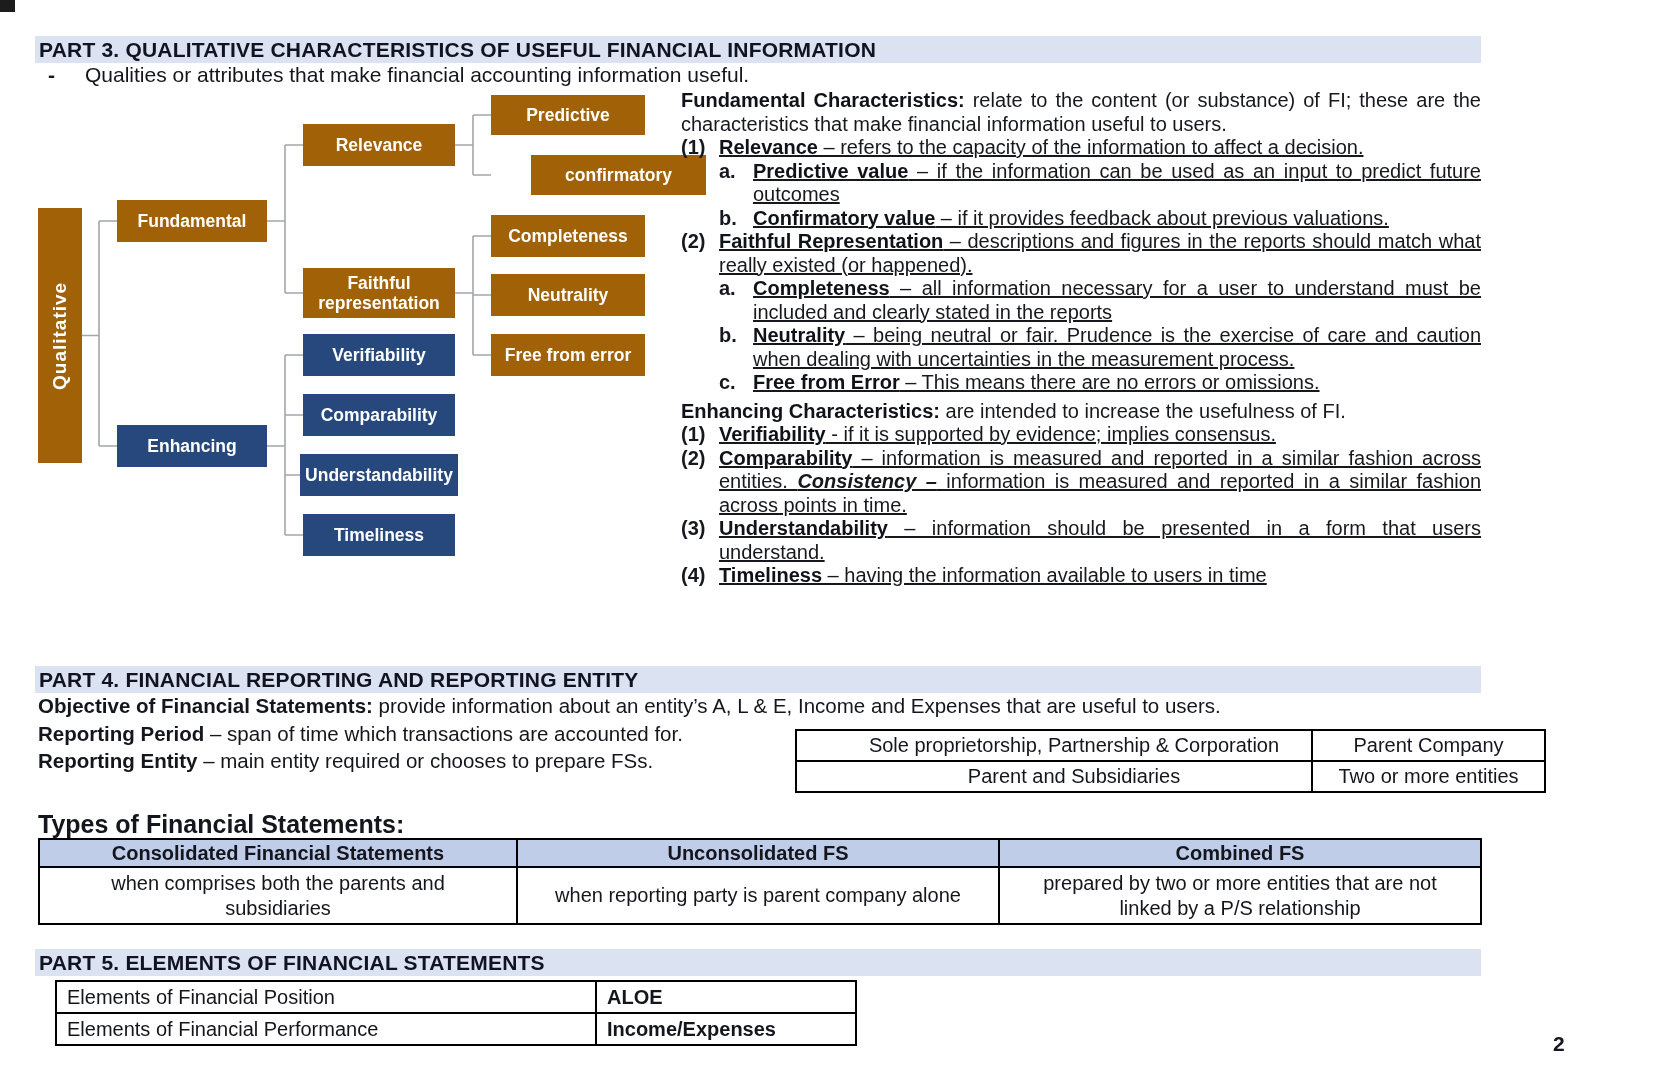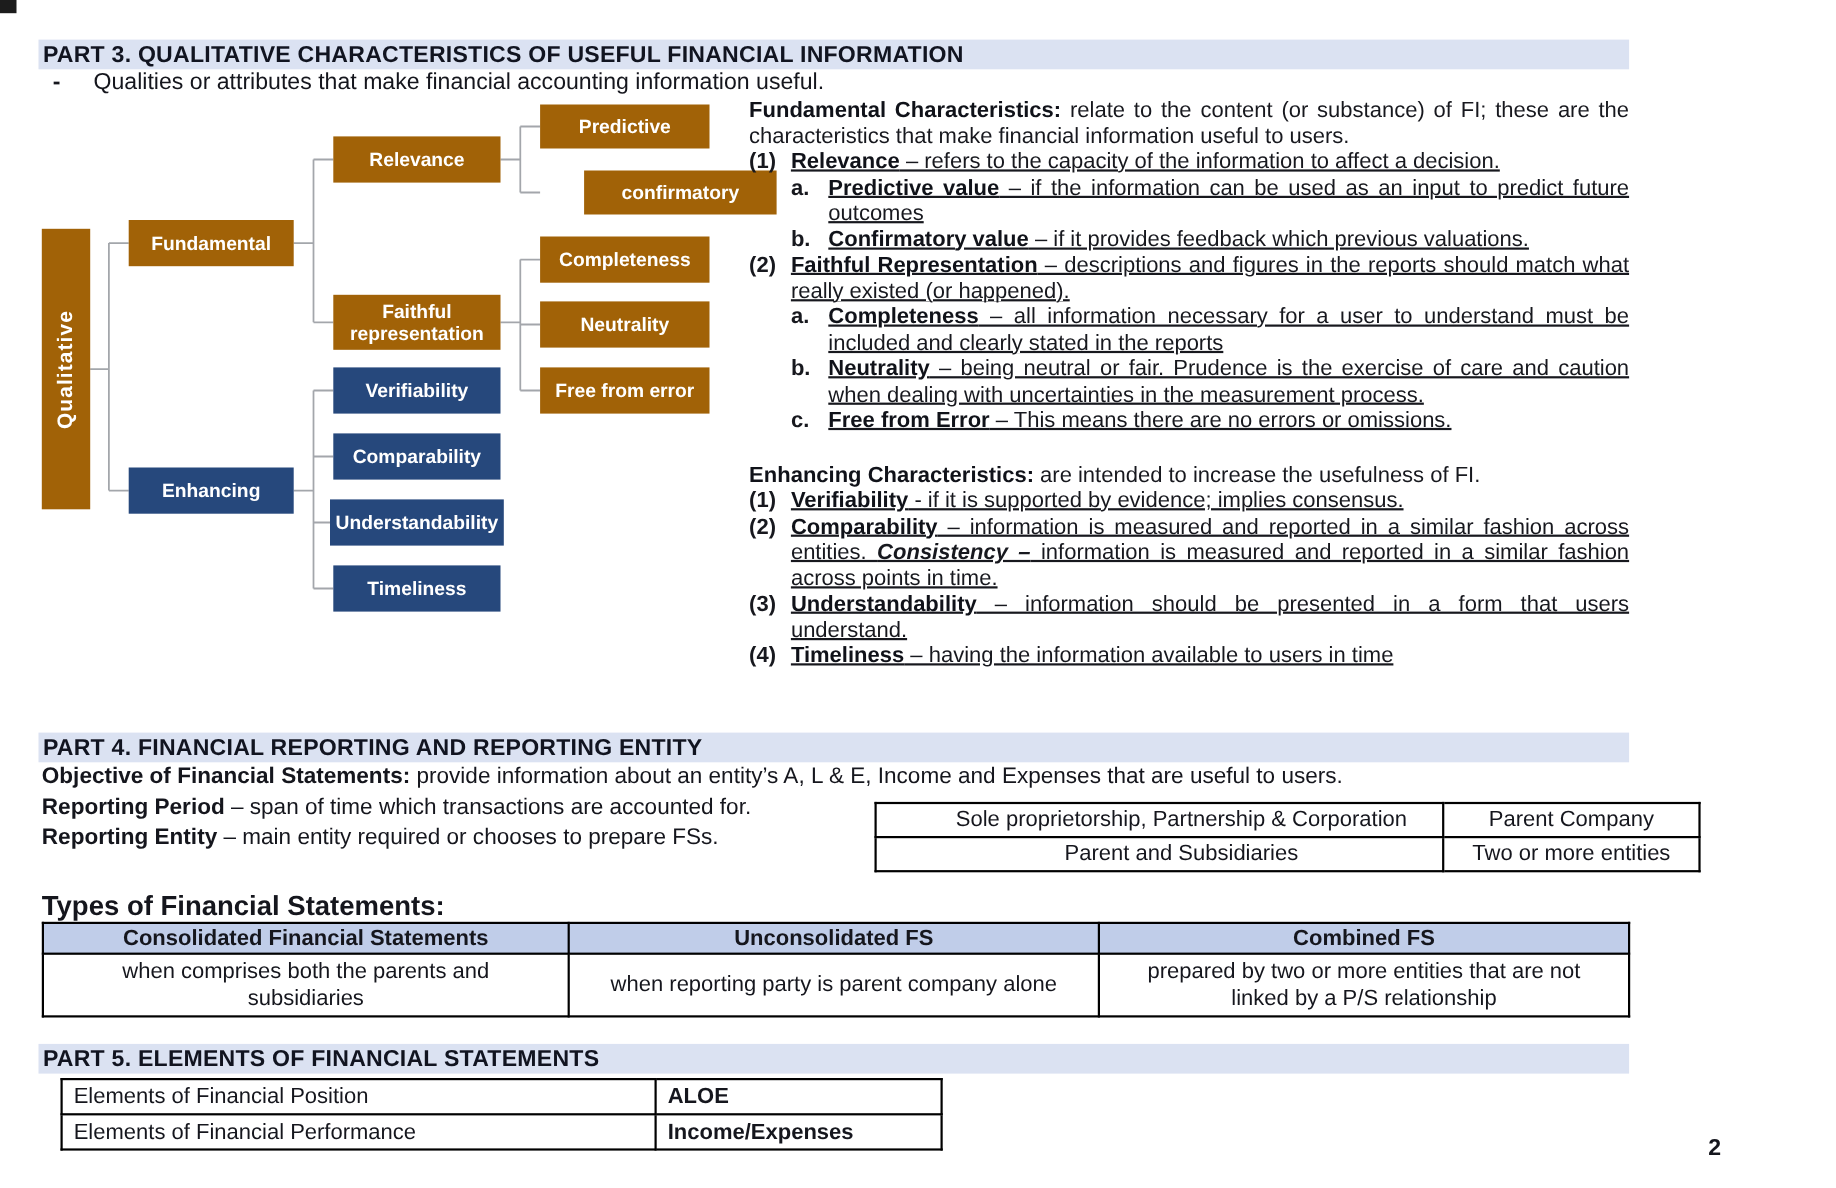--- a/index.html
+++ b/index.html
@@ -32,21 +32,21 @@
 
   
   .rcol { position:absolute; left:681px; top:89px; width:800px; font-size:20px; line-height:23.5px; color:#17181e; }
   .rcol p.head { text-align:justify; }
   .rcol b { color:#101219; }
   .li { display:flex; }
   .li .m { flex:0 0 38px; font-weight:bold; }
   .li .c { flex:1; text-align:justify;text-decoration:underline; }
   .l2 { margin-left:38px; }
   .l2 .m { flex-basis:34px; }
-  .gap-top { margin-top:26px; }
+  .gap-top { margin-top:5px; }
   .bi { font-weight:bold; font-style:italic; }
 
   
   .textline { position:absolute; left:38px; font-size:20.5px; white-space:nowrap; }
   .objective { top:694px; }
   .rep-period { top:722px; }
   .rep-entity { top:749px; }
 
   table { border-collapse:collapse; }
   td, th { border:2px solid #000; font-size:20px; }
@@ -113,21 +113,21 @@
     <div class="li l1">
       <span class="m">(1)</span>
       <span class="c"><b>Relevance</b><span> – refers to the capacity of the information to affect a decision.</span></span>
     </div>
     <div class="li l2">
       <span class="m">a.</span>
       <span class="c"><b>Predictive value</b><span> – if the information can be used as an input to predict future outcomes</span></span>
     </div>
     <div class="li l2">
       <span class="m">b.</span>
-      <span class="c"><b>Confirmatory value</b><span> – if it provides feedback which previous valuations.</span></span>
+      <span class="c"><b>Confirmatory value</b><span> – if it provides feedback about previous valuations.</span></span>
     </div>
     <div class="li l1">
       <span class="m">(2)</span>
       <span class="c"><b>Faithful Representation</b><span> – descriptions and figures in the reports should match what really existed (or happened).</span></span>
     </div>
     <div class="li l2">
       <span class="m">a.</span>
       <span class="c"><b>Completeness</b><span> – all information necessary for a user to understand must be included and clearly stated in the reports</span></span>
     </div>
     <div class="li l2">

